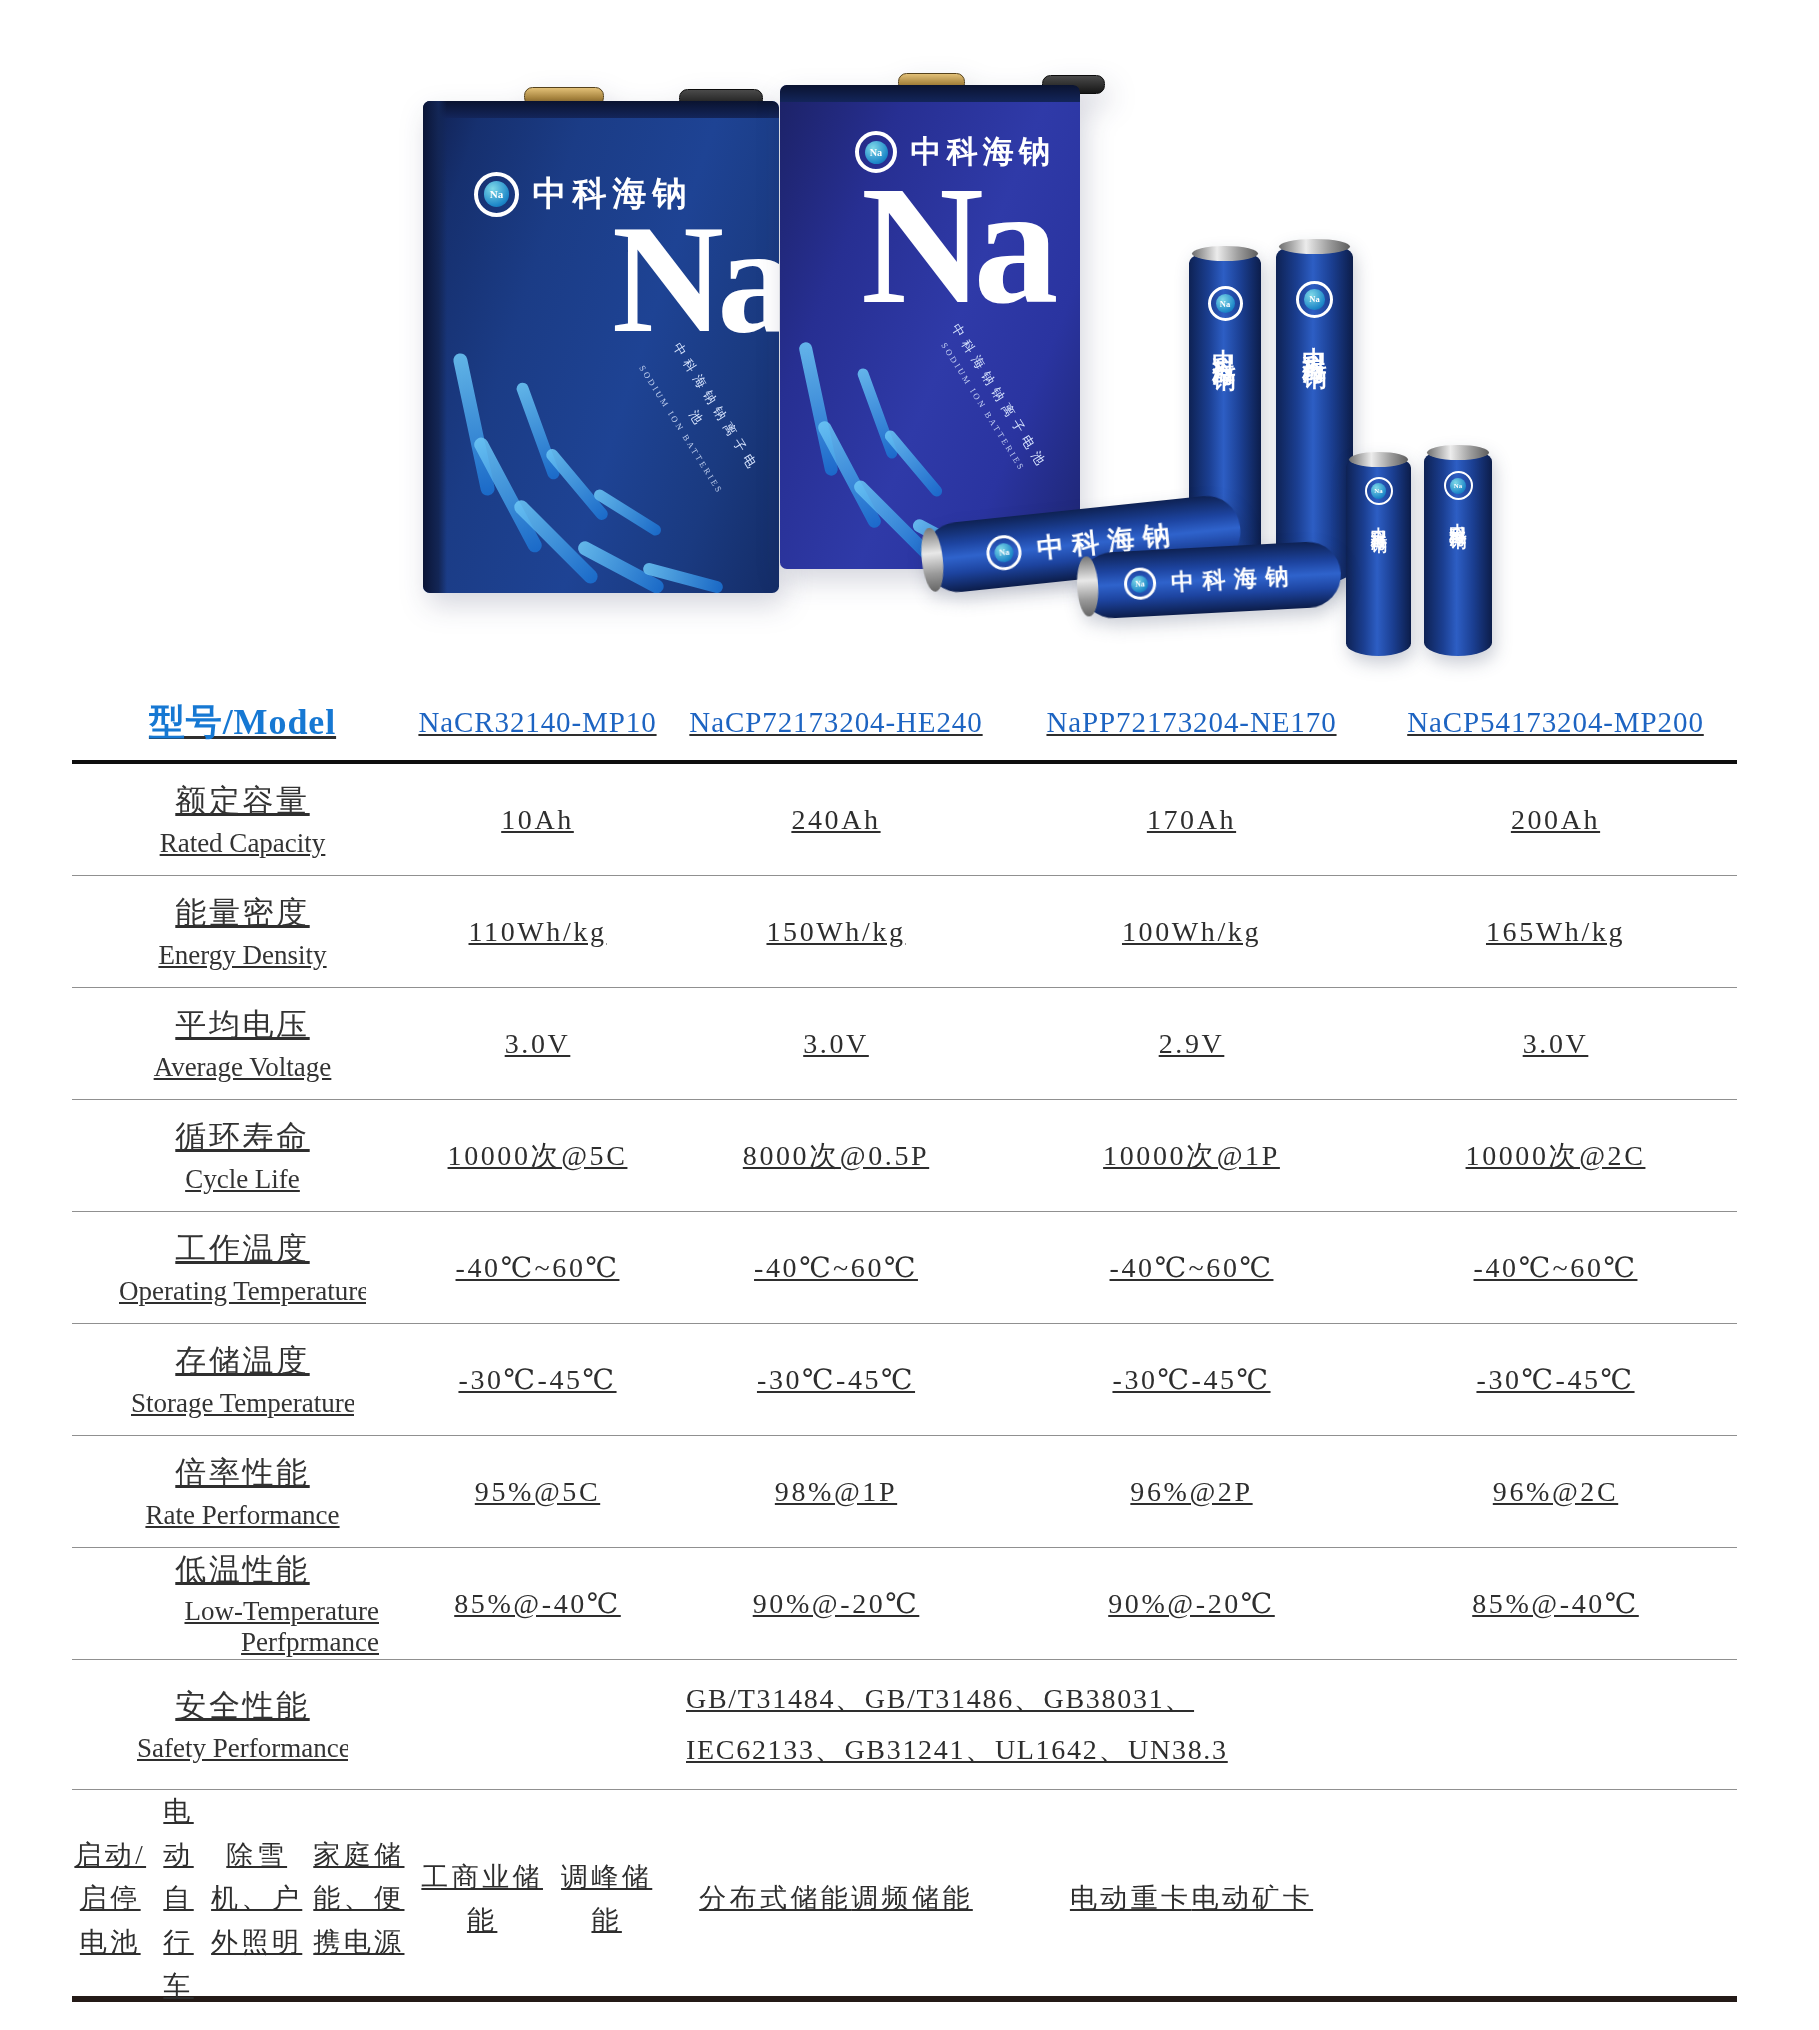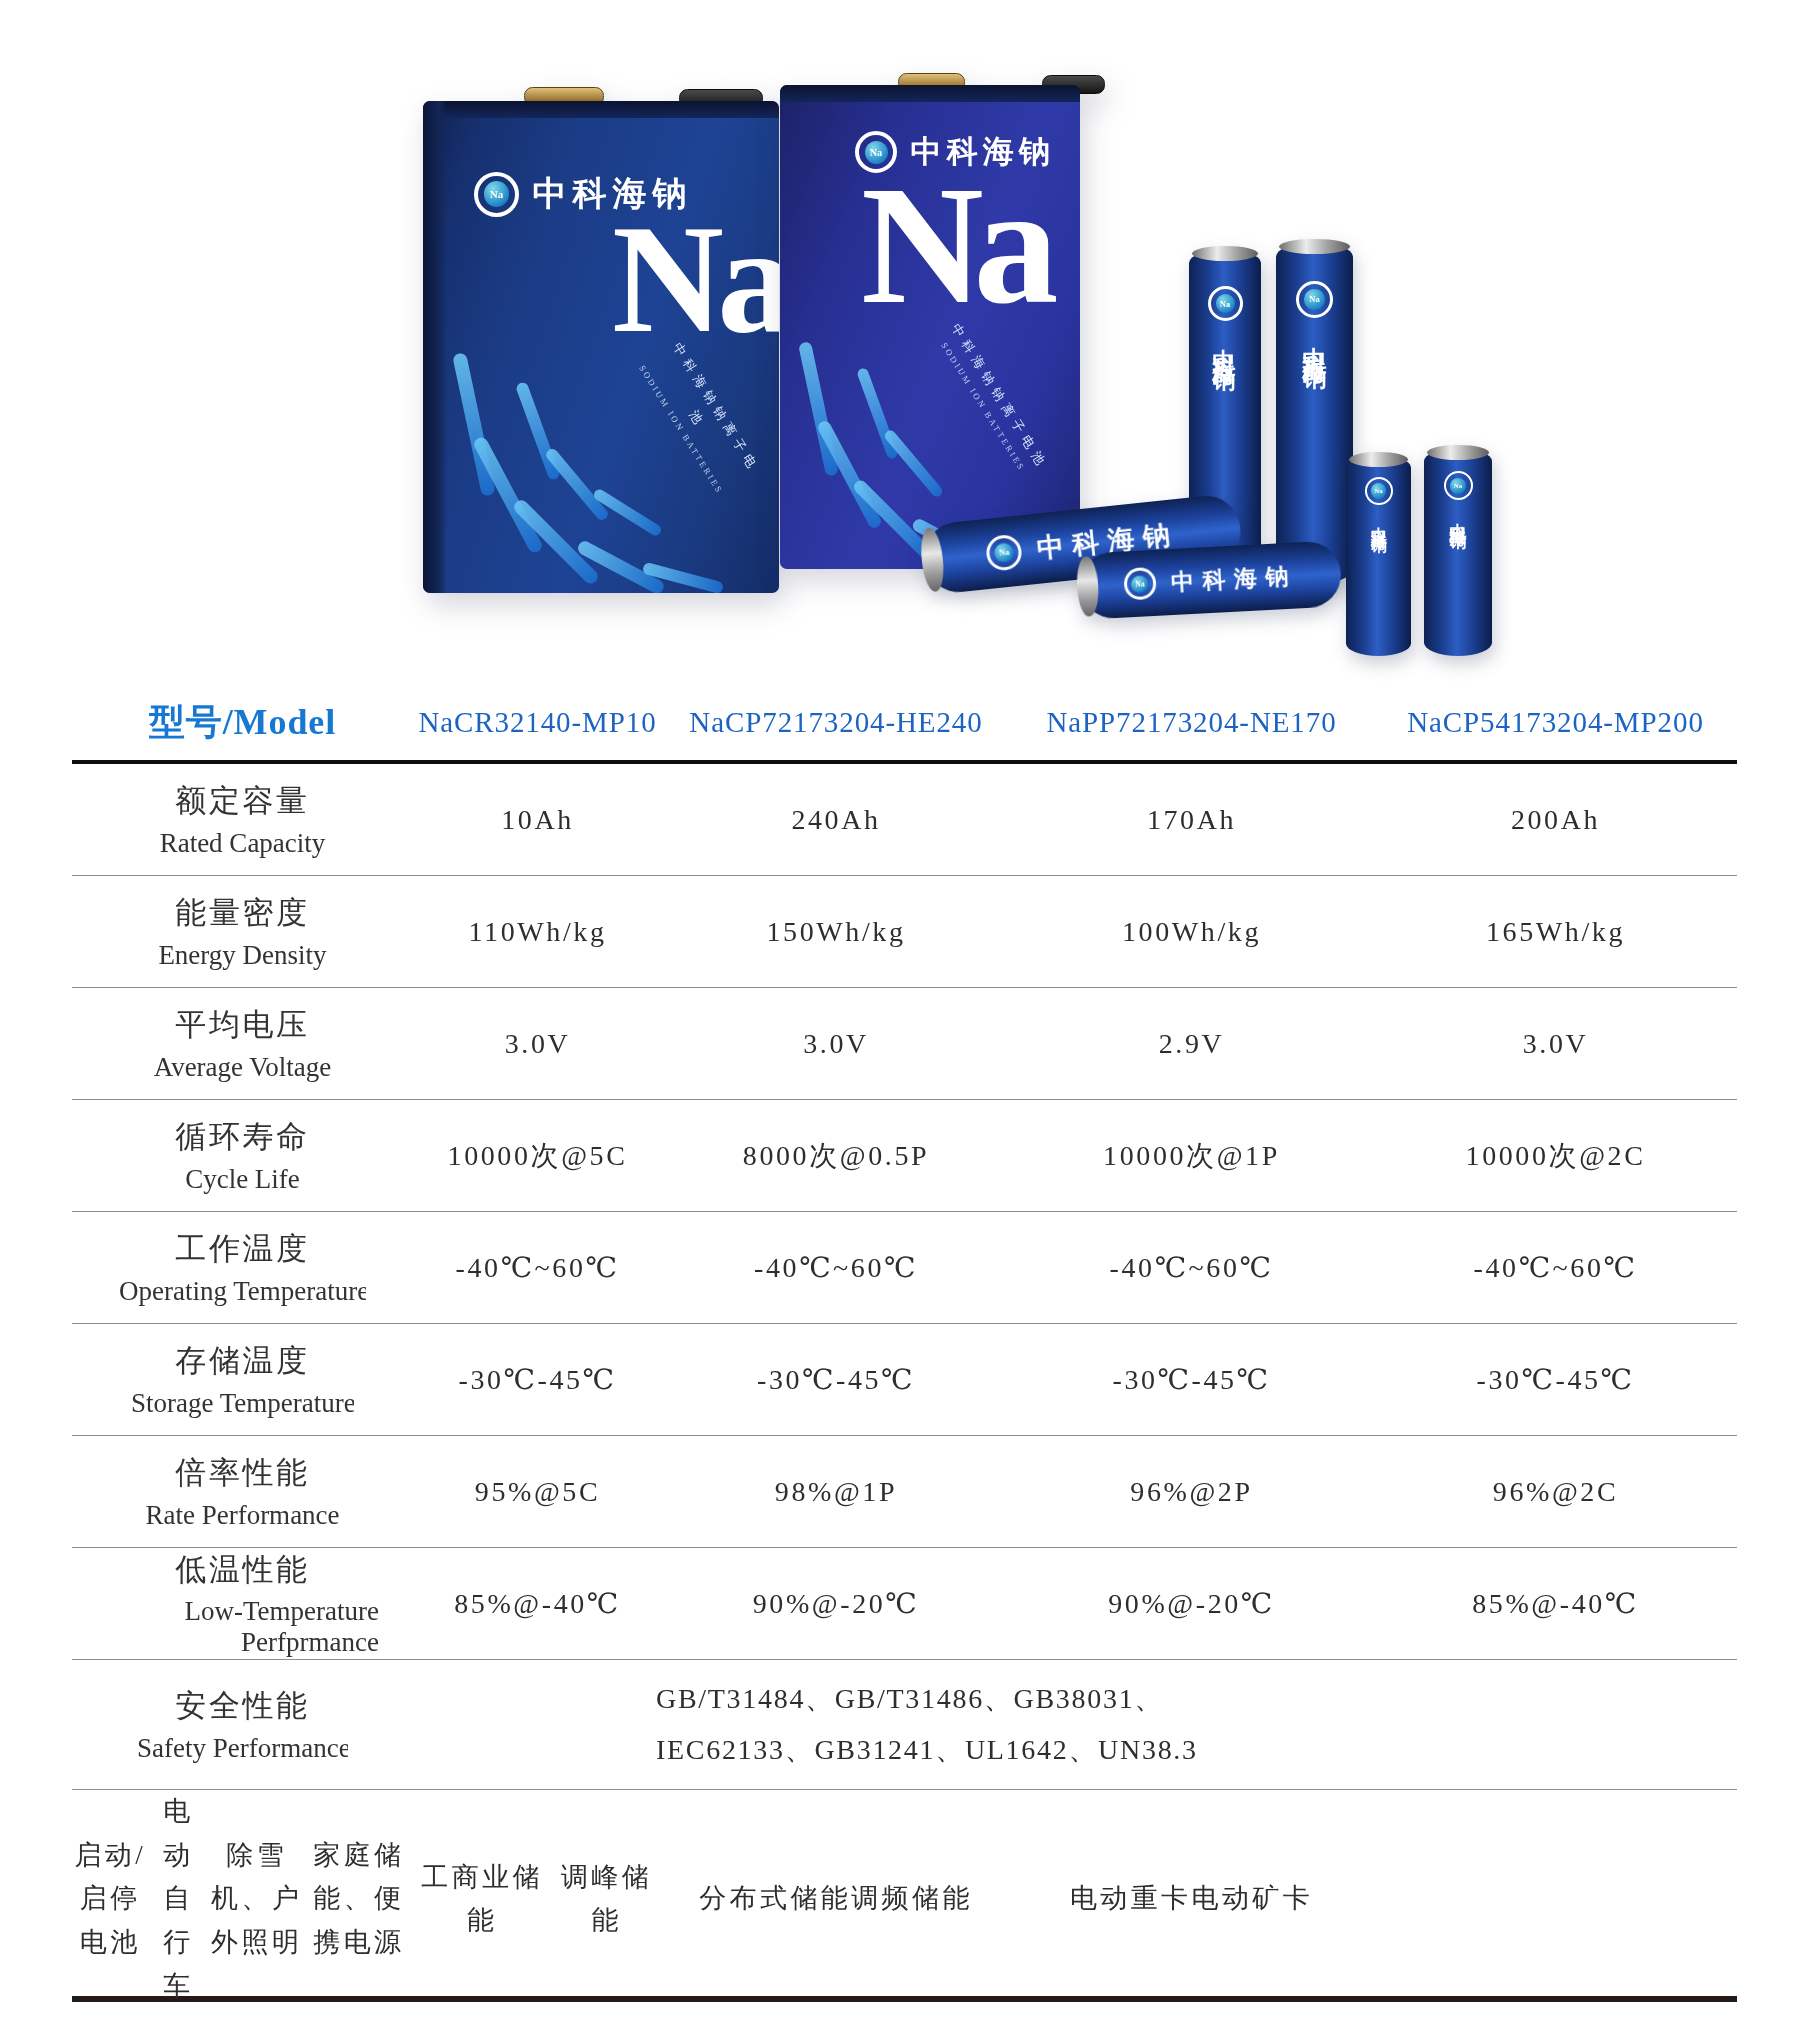--- a/index.html
+++ b/index.html
@@ -41,28 +41,28 @@
     background:linear-gradient(90deg,#6f6f6f,#ececec 38%,#9d9d9d 70%,#5d5d5d);}
   .cyl-v .vtext{writing-mode:vertical-rl;text-orientation:upright;color:#fff;font-weight:bold;
     font-family:"Liberation Sans","DejaVu Sans",sans-serif;margin-top:8.5px;}
   .cyl-h{border-radius:34px;
     background:linear-gradient(180deg,#0e2254,#1d44a0 30%,#2f63cc 50%,#1d44a0 72%,#0c1d4a);
     display:flex;align-items:center;justify-content:center;gap:15.3px;}
   .cyl-h::before{content:"";position:absolute;left:-2.6px;top:3.4px;bottom:3.4px;width:20.4px;border-radius:50%;
     background:linear-gradient(180deg,#777,#e8e8e8 40%,#9a9a9a 72%,#666);}
   .cyl-h .htext{color:#fff;font-weight:bold;font-family:"Liberation Sans","DejaVu Sans",sans-serif;letter-spacing:8.5px;}
   
-  .spec{margin:39px 82px 0 72px;width:1665px;}
+  .spec{margin:39px 82px 0 72px;width:1665px;text-decoration:underline;}
   .grid{display:grid;grid-template-columns:341px 249px 348px 363px 365px;align-items:center;}
   .hrow{height:75px;border-bottom:4.3px solid #0e0e0e;}
   .hlabel{font-size:36px;font-weight:bold;color:#1678d3;text-align:center;letter-spacing:0.9px;}
   .hmodel{font-size:29px;color:#1d64c2;text-align:center;letter-spacing:0.9px;}
   .row{border-bottom:1.7px solid #909090;}
   .r-std{height:111px;}
-  .r-safety{height:129px;}
+  .r-safety{height:129px;gap:30px;}
   .r-app{height:206px;border-bottom:6px solid #241a17;}
   .labcell{display:flex;flex-direction:column;align-items:center;justify-content:center;text-align:right;overflow:hidden;}
   .lzh{font-size:31px;letter-spacing:2.6px;color:#333;}
   .len{font-size:27px;color:#333;margin-top:5.1px;line-height:1.15;}
   .len.clip{display:block;white-space:nowrap;overflow:hidden;margin-left:auto;margin-right:auto;}
   .len.wrap{max-width:273px;}
   .vcell{text-align:center;font-size:28px;letter-spacing:2.6px;color:#2e2e2e;}
   .mcell{grid-column:2/6;display:flex;align-items:center;}
   .mtext{text-align:left;line-height:1.8;font-size:28px;letter-spacing:1.7px;color:#2e2e2e;margin-left:243px;}
   .acell{display:flex;flex-direction:row;align-items:center;justify-content:center;

